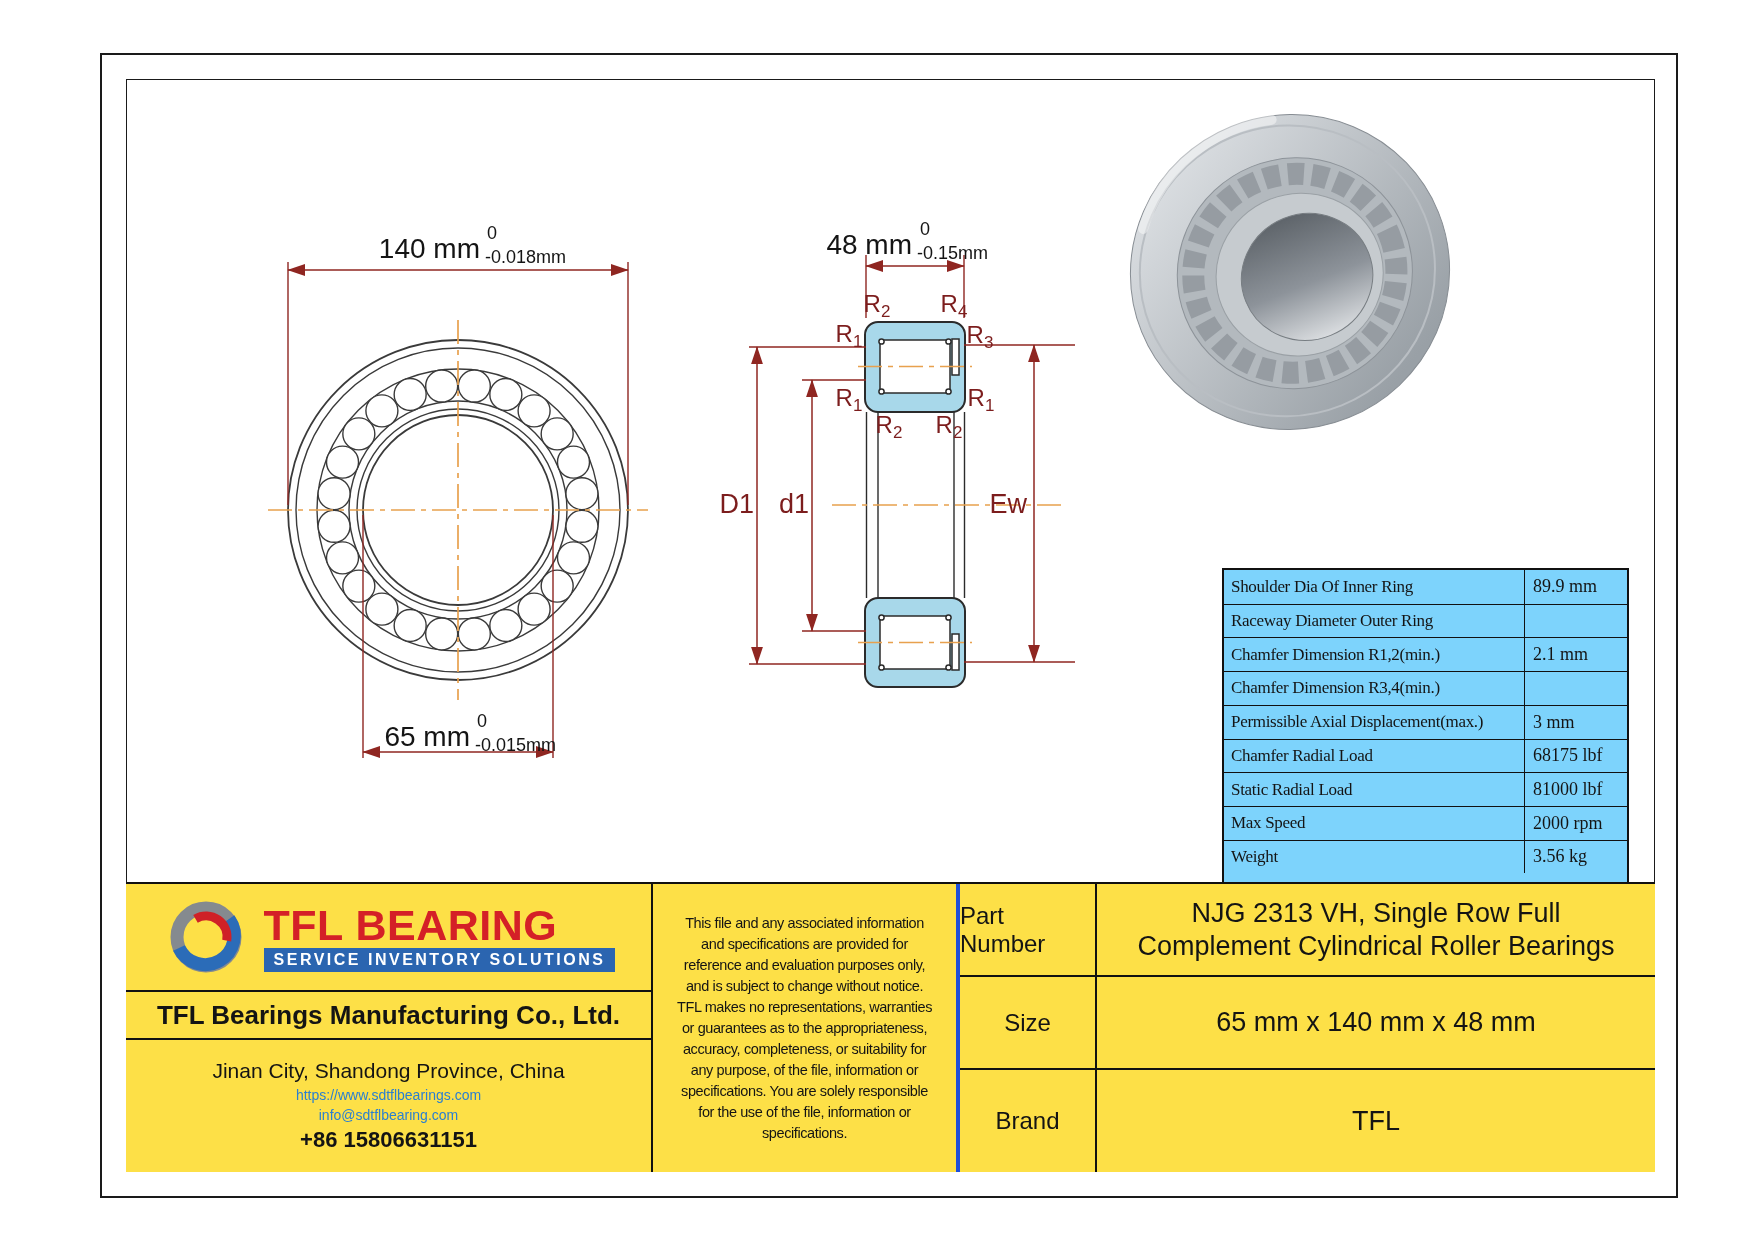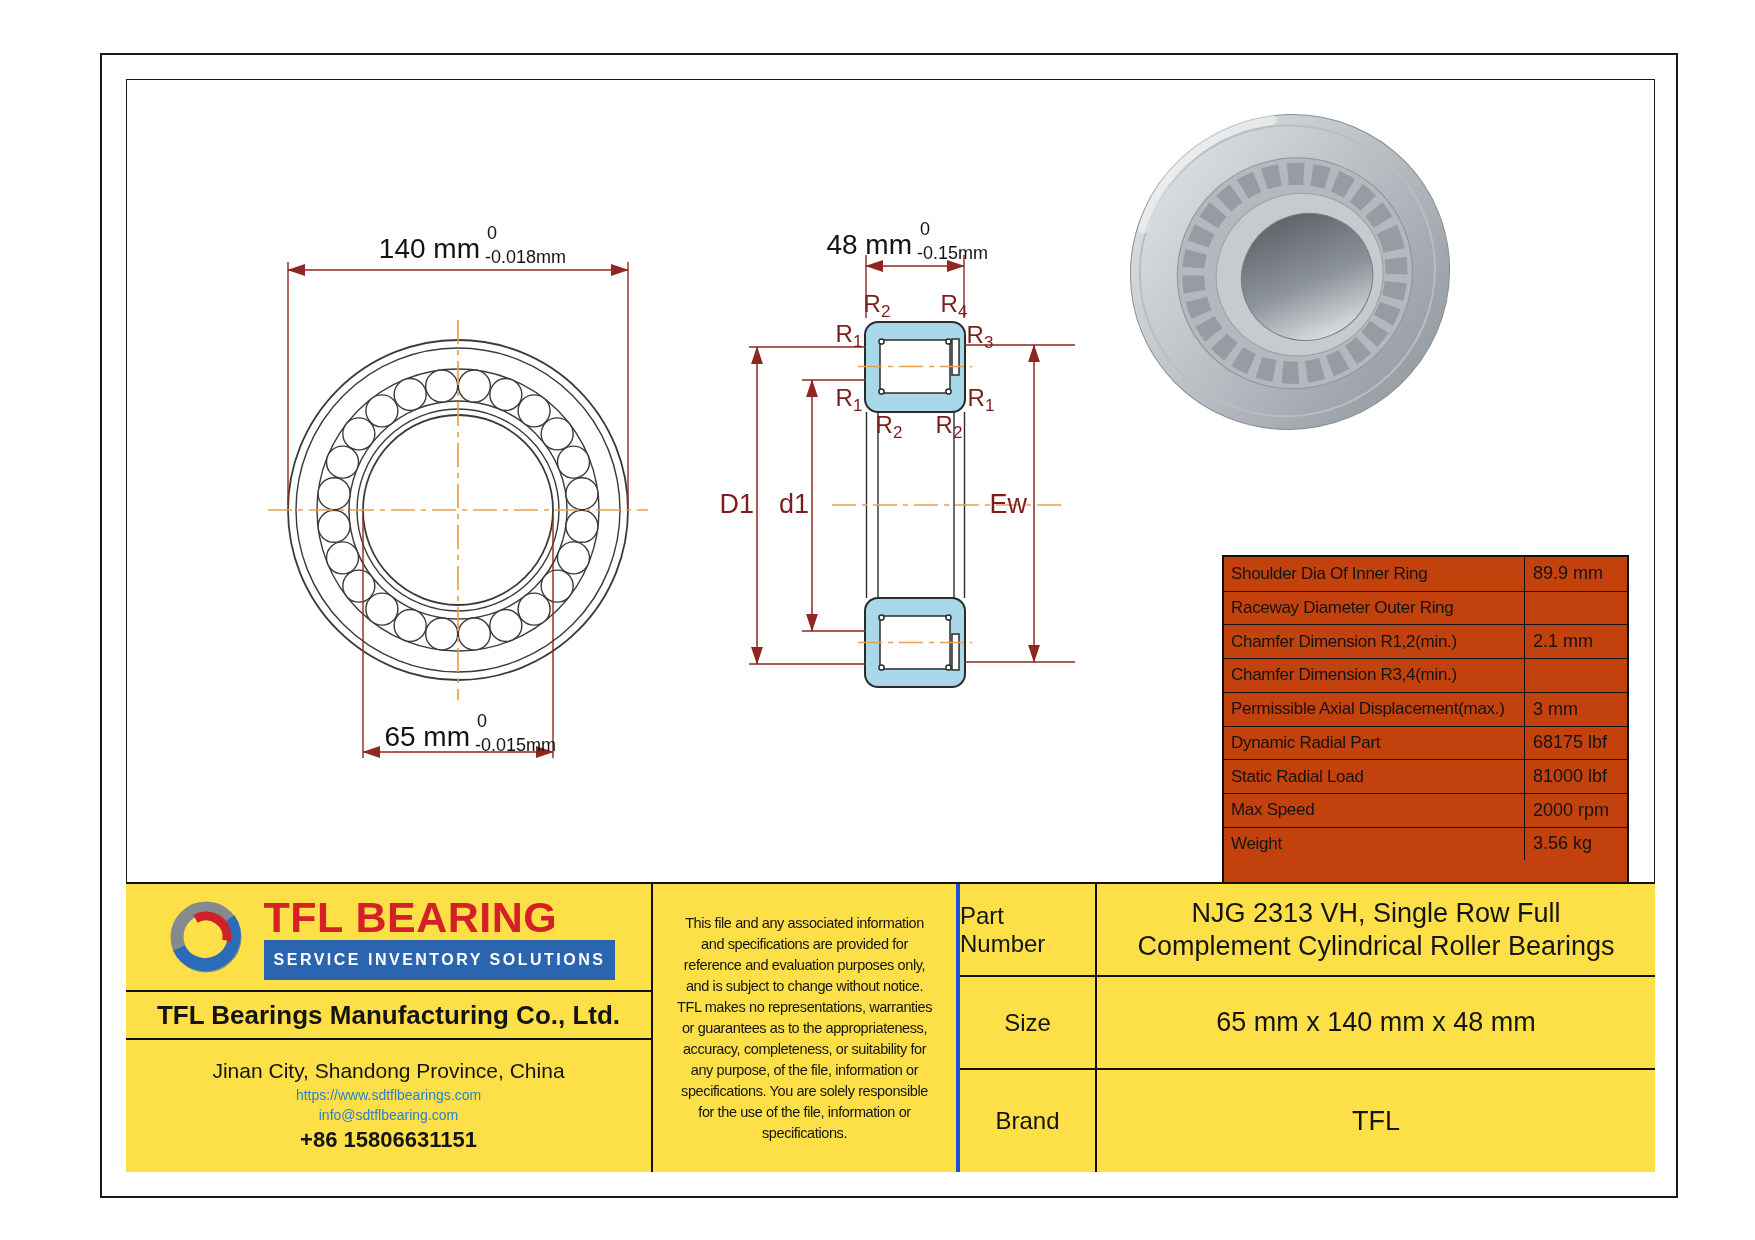--- a/index.html
+++ b/index.html
@@ -21,40 +21,40 @@
   .toltxt{font-size:18px;fill:#141414;}
   .ltrdim{font-size:27px;fill:#7c1d1d;}
   .rlabel{font-size:24px;fill:#7c1d1d;}
   .rsub{font-size:17px;}
   .blk{fill:#a8d8ea;stroke:#2b2b2b;stroke-width:2px;}
   .win{fill:#ffffff;stroke:#2b2b2b;stroke-width:1.5px;}
   .conn{stroke:#2b2b2b;stroke-width:1.4px;}
   #rollers circle{fill:#fff;stroke:#3a3a3a;stroke-width:1.4px;}
 
   
-  .spec{position:absolute;left:1222px;top:555px;width:407px;height:341px;
+  .spec{position:absolute;left:1222px;top:568px;width:407px;height:341px;
         border:2px solid #111;box-sizing:border-box;display:grid;
-        grid-template-rows:repeat(10,1fr);background:#c2410c;}
+        grid-template-rows:repeat(10,1fr);background:#7dd3fc;font-family:Liberation Serif, serif;}
   .sp-row{display:grid;grid-template-columns:301px 1fr;border-top:1.5px solid #111;}
   .sp-row:first-child{border-top:none;}
   .sp-label{padding-left:7px;display:flex;align-items:center;border-right:1.5px solid #111;
         font-size:17px;letter-spacing:-0.3px;white-space:nowrap;}
   .sp-value{padding-left:8px;display:flex;align-items:center;font-size:18px;white-space:nowrap;}
 
   
   .tb{position:absolute;left:126px;top:882px;width:1529px;height:290px;box-sizing:border-box;
       border-top:2.5px solid #111;display:grid;grid-template-columns:527px 307px 137px 1fr;
       background:#fde047;}
   .tb-a{border-right:2px solid #111;display:flex;flex-direction:column;box-sizing:border-box;}
   .tb-logo{height:108px;border-bottom:2px solid #111;display:flex;align-items:center;
       justify-content:center;gap:14px;box-sizing:border-box;}
   .logo-texts{display:flex;flex-direction:column;align-items:flex-start;}
   .logo-brand{font-size:43px;font-weight:700;color:#d42027;letter-spacing:.5px;line-height:44px;}
   .logo-bar{background:#2b65b0;color:#fff;font-size:16px;font-weight:700;letter-spacing:2.5px;
-      padding:11px 10px;margin-top:1px;}
+      padding:3px 10px;margin-top:1px;}
   .tb-company{height:48px;border-bottom:2px solid #111;display:flex;align-items:center;
       justify-content:center;font-size:26px;font-weight:600;box-sizing:border-box;}
   .tb-contact{flex:1;display:flex;flex-direction:column;align-items:center;justify-content:center;gap:4px;}
   .addr{font-size:21px;}
   .link{font-size:14px;color:#2a7fd0;font-weight:400;text-decoration:none;}
   .phone{font-size:22px;font-weight:700;}
   .tb-b{border-right:4px solid #1d4ed8;display:flex;align-items:center;justify-content:center;
       padding:0 5px;box-sizing:border-box;}
   .disclaimer{font-size:14.5px;line-height:21px;letter-spacing:-0.4px;text-align:center;
       white-space:pre-line;font-weight:500;}
@@ -236,21 +236,21 @@
       </div>
     <div class="sp-row">
         <div class="sp-label">Chamfer Dimension R3,4(min.)</div>
         <div class="sp-value"></div>
       </div>
     <div class="sp-row">
         <div class="sp-label">Permissible Axial Displacement(max.)</div>
         <div class="sp-value">3 mm</div>
       </div>
     <div class="sp-row">
-        <div class="sp-label">Dynamic Radial Part</div>
+        <div class="sp-label">Chamfer Radial Load</div>
         <div class="sp-value">68175 lbf</div>
       </div>
     <div class="sp-row">
         <div class="sp-label">Static Radial Load</div>
         <div class="sp-value">81000 lbf</div>
       </div>
     <div class="sp-row">
         <div class="sp-label">Max Speed</div>
         <div class="sp-value">2000 rpm</div>
       </div>

